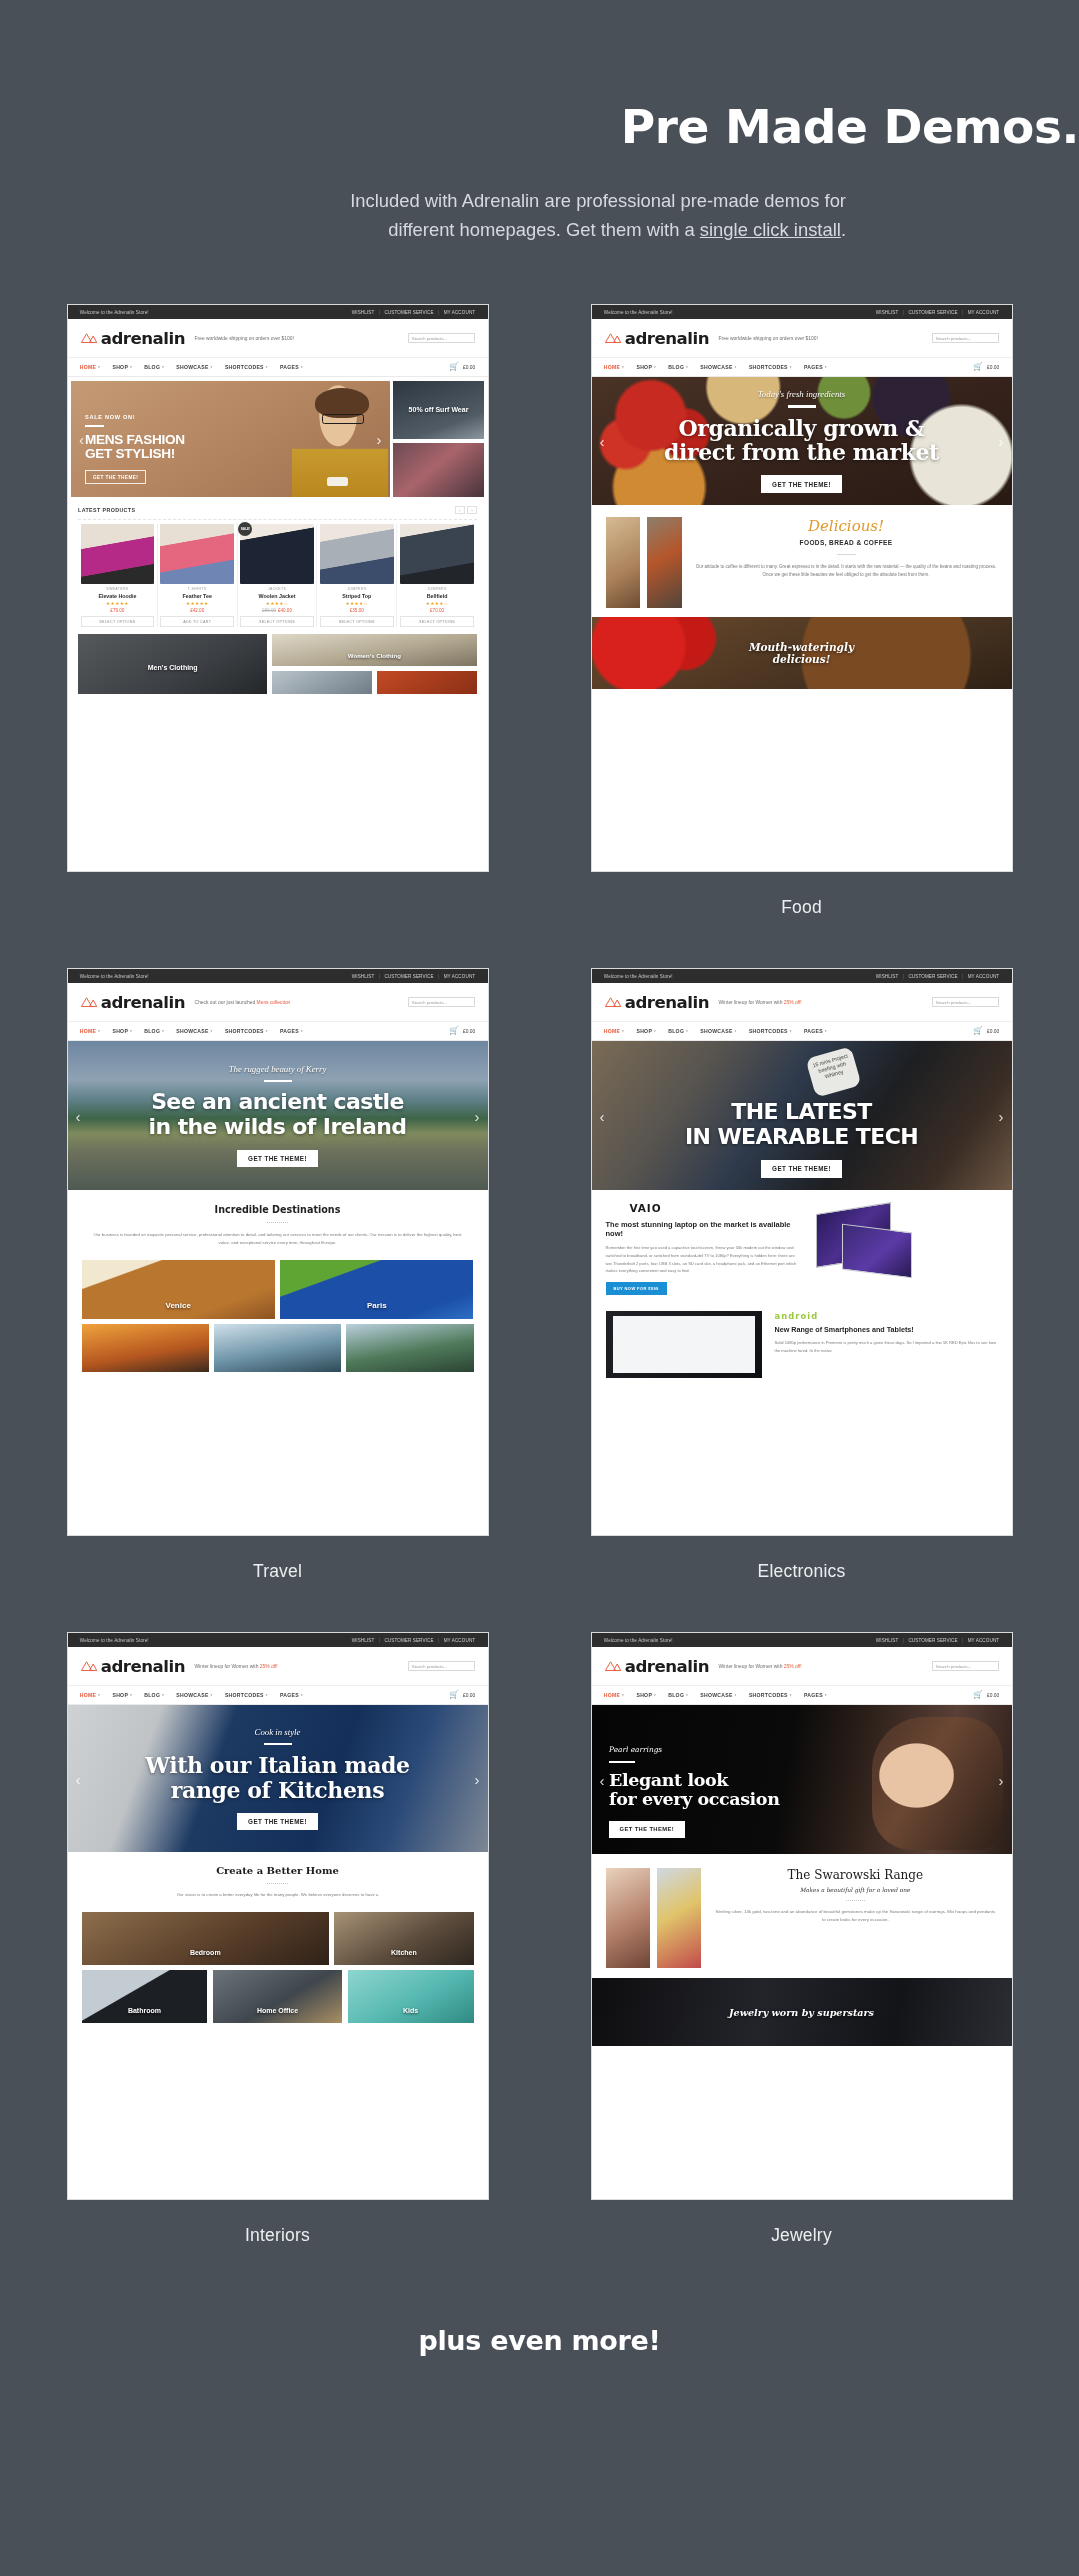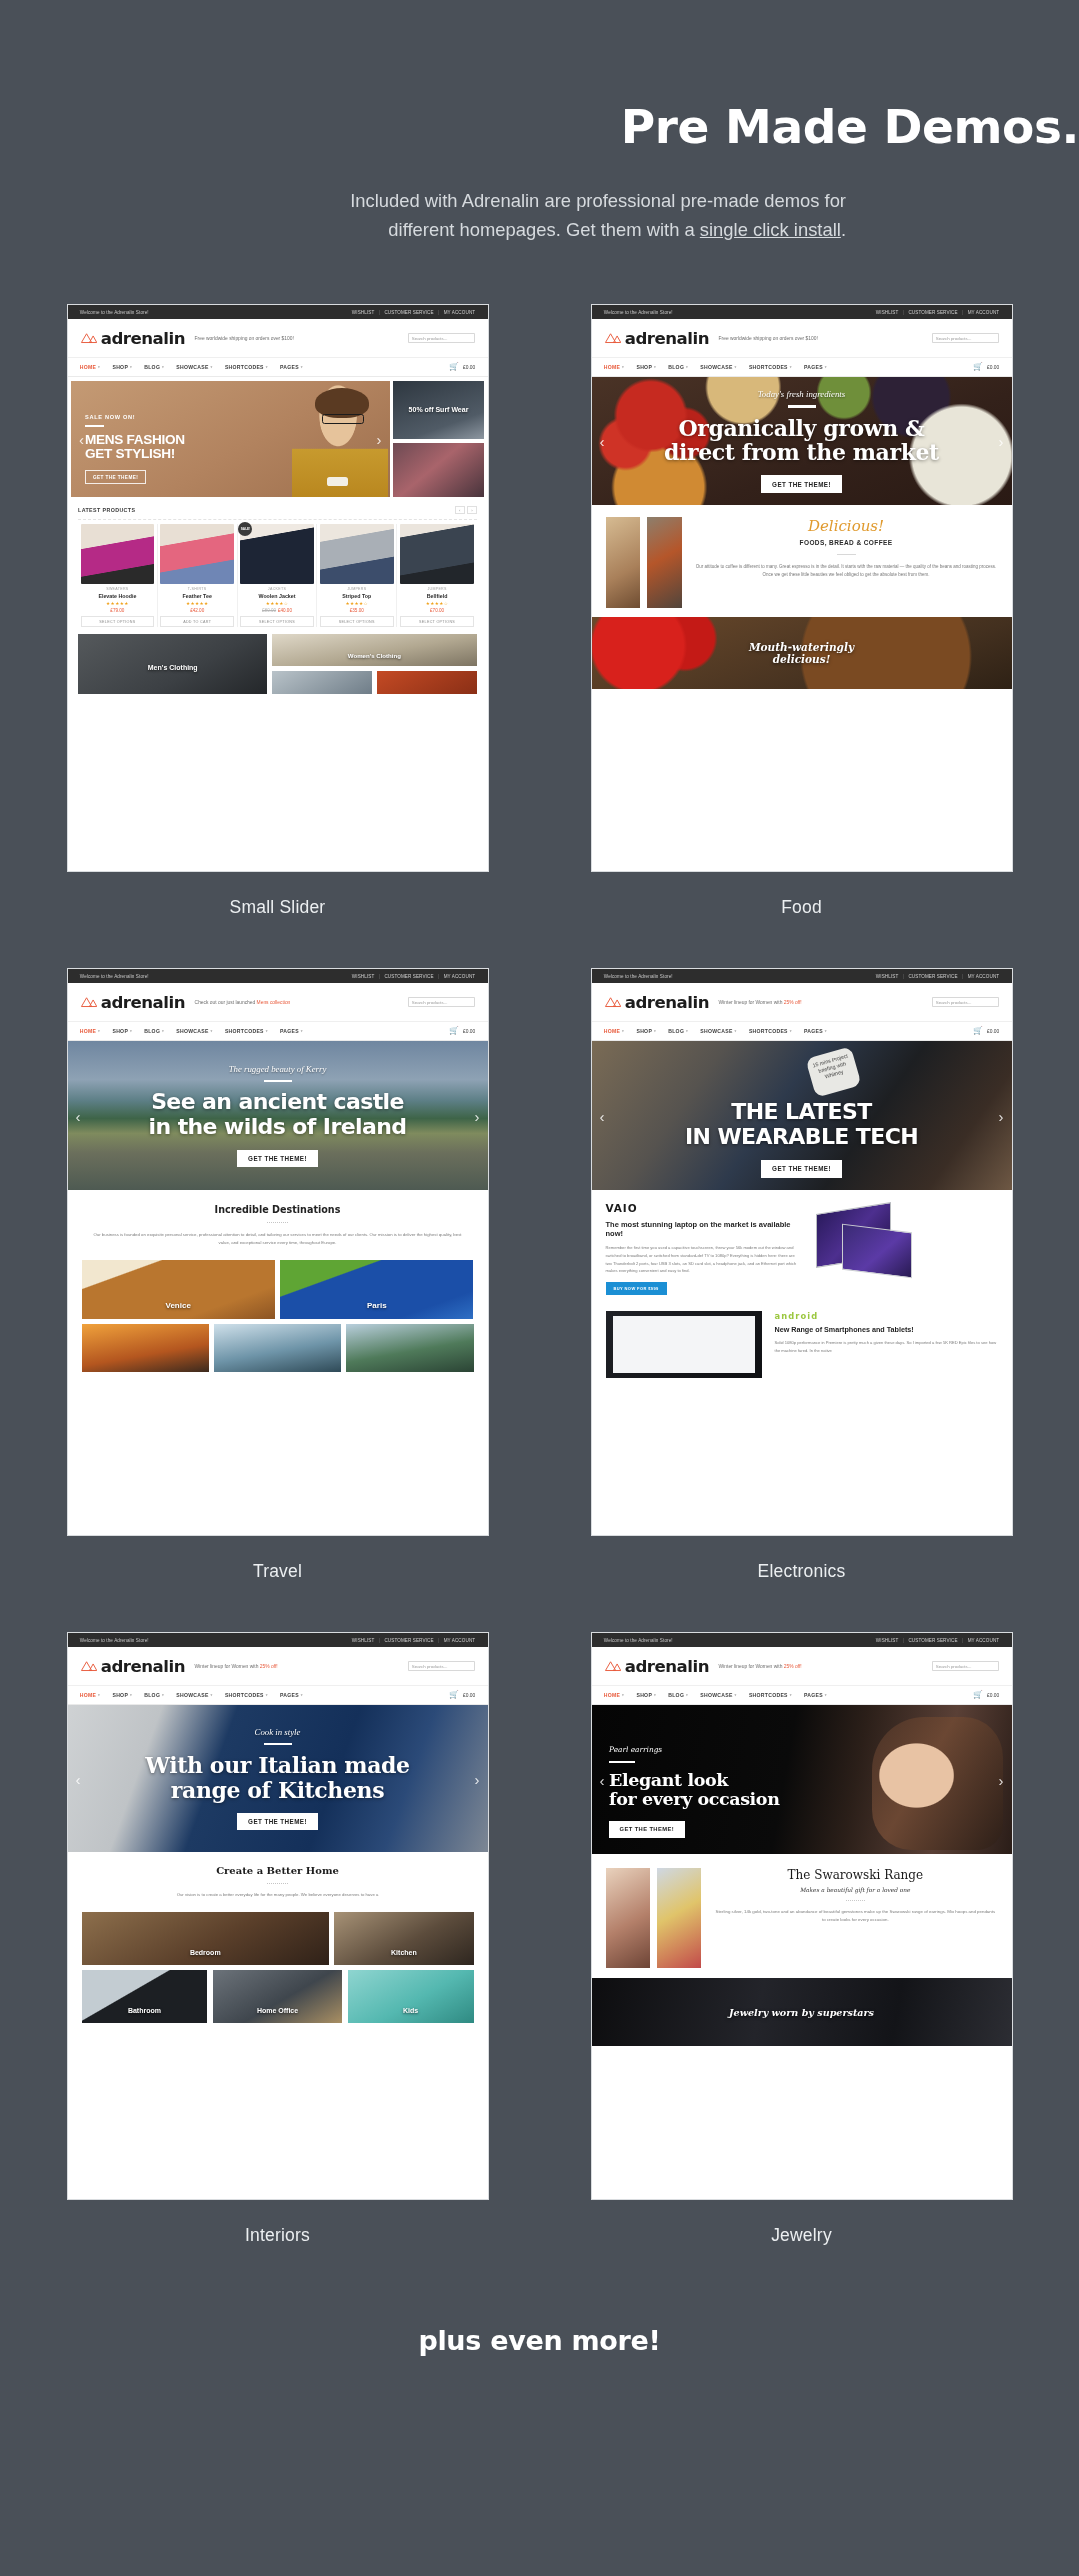--- a/index.html
+++ b/index.html
@@ -297,21 +297,21 @@
   
   .el-hero { height: 149px; background:
     linear-gradient(125deg,#7a6b55 0%,#56534f 26%,#2e3a4c 44%,#1d1f22 64%,#3a2d25 84%,#6e5844 100%);
     position: relative; }
   .el-watch { position: absolute; left: 52%; top: 10.5px; width: 47px; height: 40px;
     background: #e8e8e4; border-radius: 8.8px; transform: rotate(-16deg); }
   .el-watch .txt { font-size: 5.3px; color: #444; padding: 5.3px 4.4px; line-height: 1.3; }
   .el-mid { background: #fff; padding: 12.3px 14px 5.3px; display: flex; gap: 8.8px; }
   .el-left { width: 50%; }
   .el-brand { font-size: 10.5px; font-weight: 700; color: #1a1a1a; letter-spacing: 0.9px;
-    font-family: "DejaVu Sans", sans-serif; }
+    font-family: "DejaVu Sans", sans-serif; margin-left: 24px; }
   .el-h { font-size: 7.5px; font-weight: 700; color: #1f1f1f; line-height: 1.3; margin-top: 5.3px; }
   .el-p { font-size: 4.1px; color: #7c7c7c; line-height: 1.85; margin-top: 5.3px; }
   .el-btn { margin-top: 7px; display: inline-block; background: #1b8fd4; color: #fff;
     font-size: 4px; font-weight: 700; padding: 4.4px 8px; letter-spacing: 0.4px; }
   .el-laptop { flex: 1 1 auto; height: 98px; position: relative; }
   .el-laptop .scr { position: absolute; left: 5.3px; top: 5.3px; width: 75px; height: 54px;
     background: linear-gradient(135deg,#2b1b5e,#4d2f8f 50%,#23134a); transform: skewY(-9deg);
     border: 1.8px solid #b9bcc0; }
   .el-laptop .scr2 { position: absolute; left: 32px; top: 26px; width: 70px; height: 46px;
     background: linear-gradient(135deg,#3a2a74,#5b3aa6 55%,#281a52); transform: skewY(7deg);
@@ -527,21 +527,20 @@
           <div class="cat-tile sm" style="flex:1 1 58%;background:linear-gradient(170deg,#dfd8c8,#b2a891 55%,#7d7462);">
             <span class="cl">Women's Clothing</span>
           </div>
           <div style="flex:1 1 42%;display:flex;gap:4.4px;">
             <div style="flex:1;background:linear-gradient(150deg,#b9c3c9,#6f7d88);"></div>
             <div style="flex:1;background:linear-gradient(150deg,#c44a24,#8a2f16);"></div>
           </div>
         </div>
       </div>
     </div>
-    <div class="caption">Small Slider</div>
   </div>
 
   <div class="demo">
     <div class="shot">
       <div class="topbar">
         <span>Welcome to the Adrenalin Store!</span>
         <span class="topbar-links">
           <span>WISHLIST</span>
             <span class="sep">|</span>
           <span>CUSTOMER SERVICE</span>

